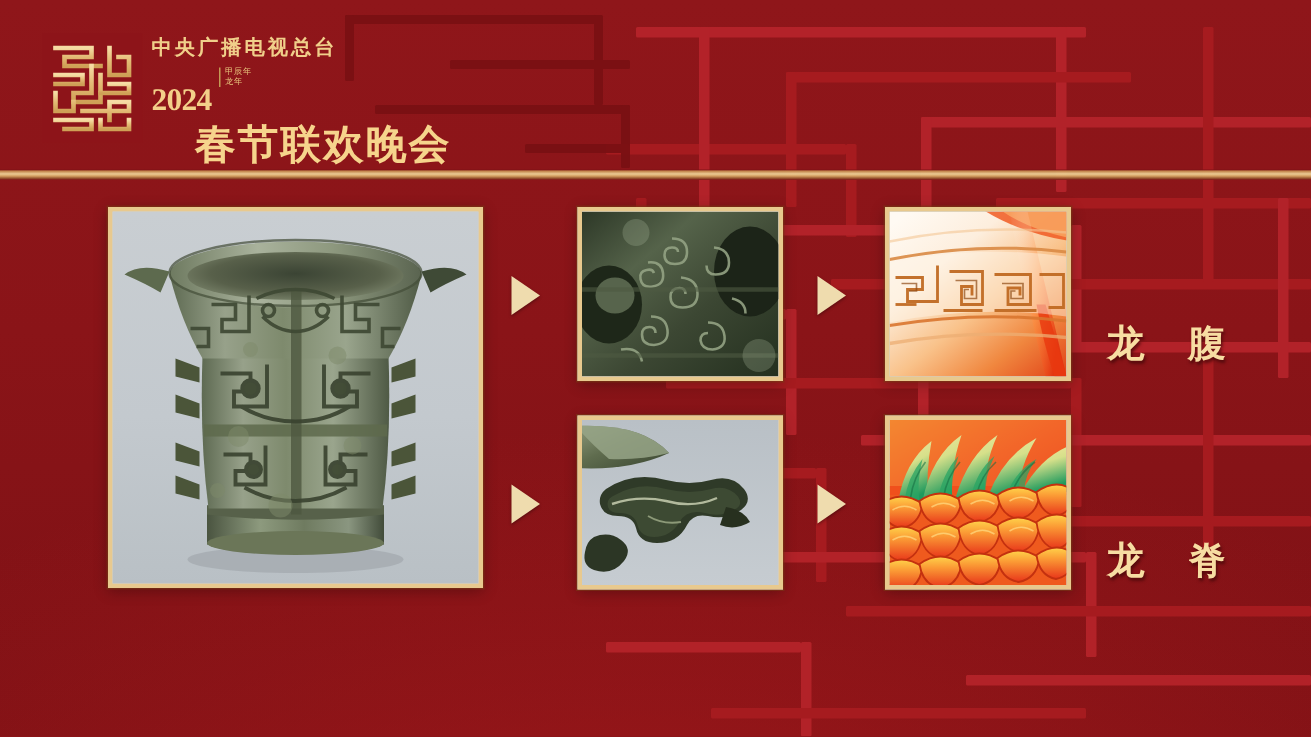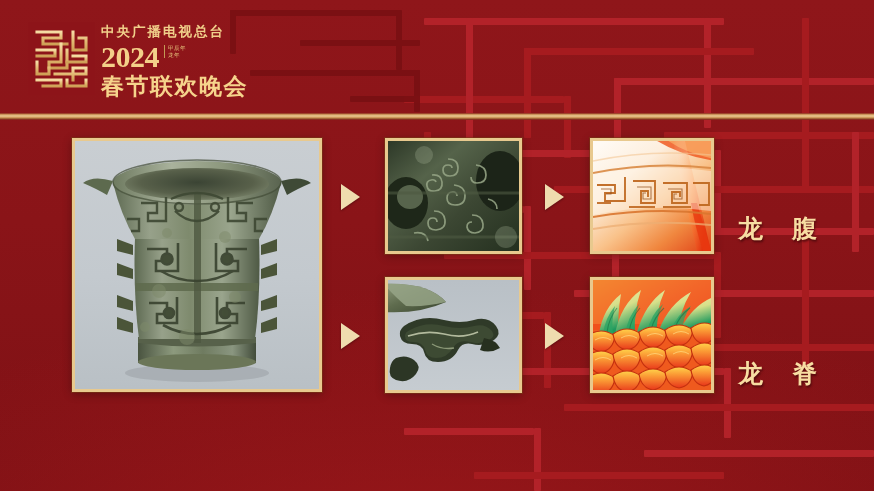--- a/index.html
+++ b/index.html
@@ -34,35 +34,35 @@
   #logoMark svg{display:block;}
   #brandText{position:absolute;left:101px;top:24px;width:240px;height:76px;}
   .brand-top{
     font-family:"Liberation Sans","DejaVu Sans",sans-serif;
     font-size:13.5px;letter-spacing:2.0px;color:#f0cf8a;
     line-height:16px;white-space:nowrap;font-weight:600;
   }
   .brand-year{
     position:relative;
     font-family:"Liberation Serif","DejaVu Serif",serif;
-    font-size:30px;line-height:31px;color:#f3d089;letter-spacing:-0.5px;
-    font-weight:700;margin-top:1px;display:inline-block;
+    font-size:21px;line-height:31px;color:#f3d089;letter-spacing:-0.5px;
+    font-weight:700;margin-top:11px;display:inline-block;
   }
   .brand-year-sub{
     display:inline-block;vertical-align:top;margin-left:5px;margin-top:5px;
     font-family:"Liberation Sans","DejaVu Sans",sans-serif;
     font-size:5.5px;line-height:6.5px;color:#e7c47c;letter-spacing:.5px;
     border-left:1px solid #c39a55;padding-left:3px;
     white-space:pre-line;text-align:left;
   }
   .brand-title{
     font-family:"Liberation Sans","DejaVu Sans",sans-serif;
-    font-size:23px;line-height:27px;letter-spacing:1.5px;font-weight:700;
+    font-size:27px;line-height:27px;letter-spacing:1.5px;font-weight:700;
     color:#f6d48c;
-    white-space:nowrap;margin-top:1px;
+    white-space:nowrap;margin-top:1px;margin-left:29px;
   }
   #headerRule{
     position:absolute;left:0;top:113px;width:874px;height:7px;
     background:linear-gradient(180deg,#7e1115 0%,#c58b4e 16%,#f0d49a 42%,#d9a967 62%,#9a5f33 82%,#7c1014 100%);
     opacity:.95;
   }
 
   
   .frame{
     position:absolute;

